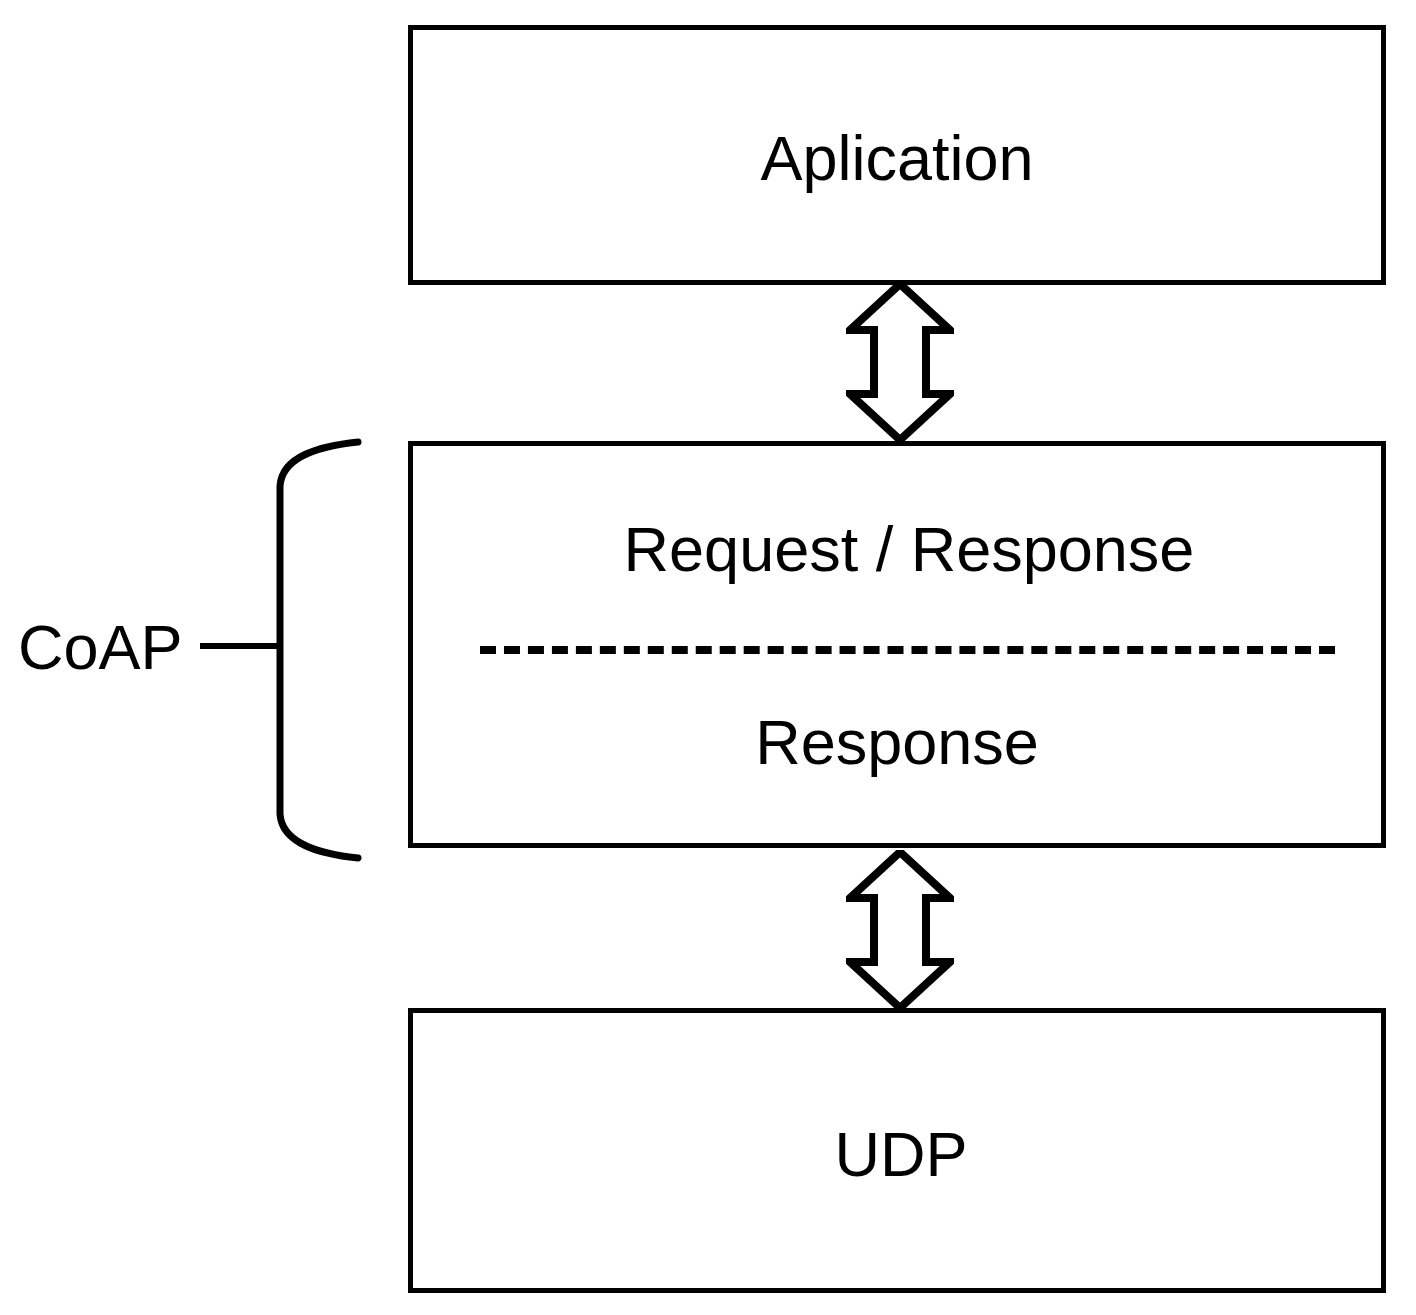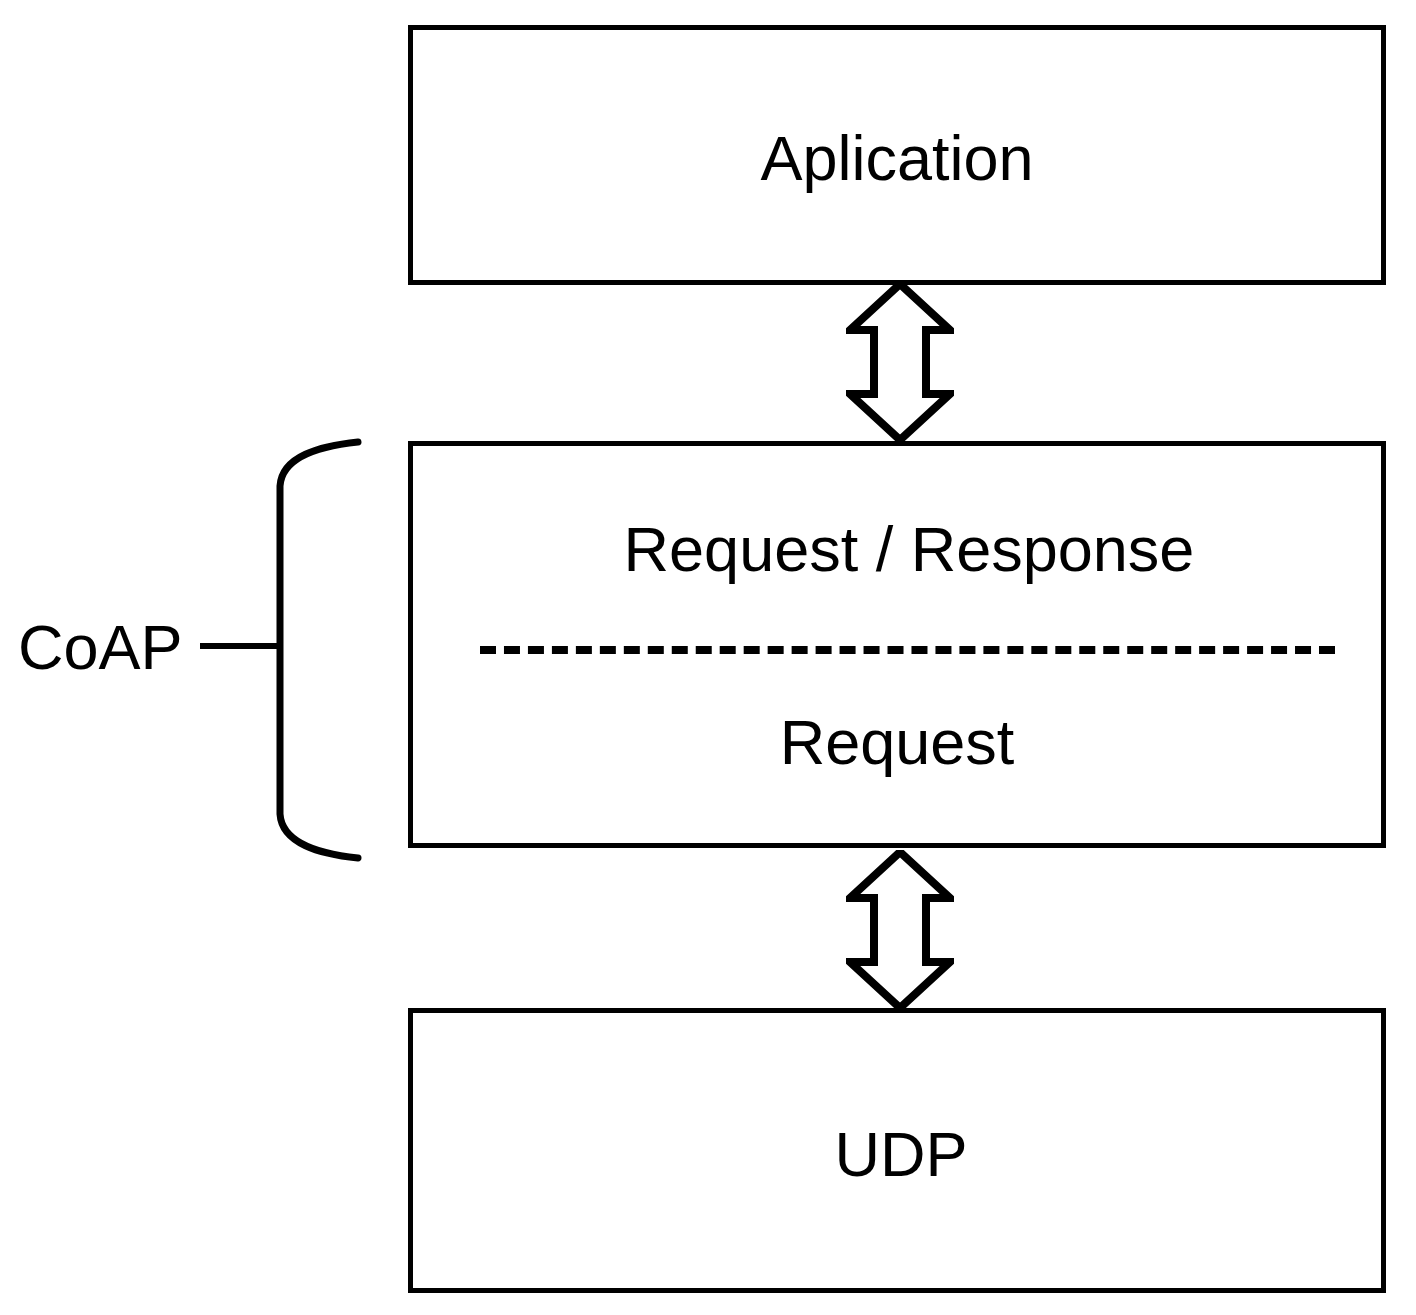--- a/index.html
+++ b/index.html
@@ -139,21 +139,21 @@
 
   <div class="double-arrow" id="arrow-app-coap">
     <svg viewBox="0 0 108 160" preserveAspectRatio="none" aria-hidden="true">
       <polygon points="54,2 104,48 80,48 80,112 104,112 54,158 4,112 28,112 28,48 4,48" fill="#ffffff" stroke="#000000" stroke-width="8" stroke-linejoin="miter"></polygon>
     </svg>
   </div>
 
   <div class="layer-box" id="box-coap">
     <div class="box-label" id="label-request-response">Request / Response</div>
     <div id="divider-dashed"></div>
-    <div class="box-label" id="label-message">Request</div>
+    <div class="box-label" id="label-message">Response</div>
   </div>
 
   <div class="double-arrow" id="arrow-coap-udp">
     <svg viewBox="0 0 108 160" preserveAspectRatio="none" aria-hidden="true">
       <polygon points="54,2 104,48 80,48 80,112 104,112 54,158 4,112 28,112 28,48 4,48" fill="#ffffff" stroke="#000000" stroke-width="8" stroke-linejoin="miter"></polygon>
     </svg>
   </div>
 
   <div class="layer-box" id="box-udp">
     <div class="box-label" id="label-udp">UDP</div>

